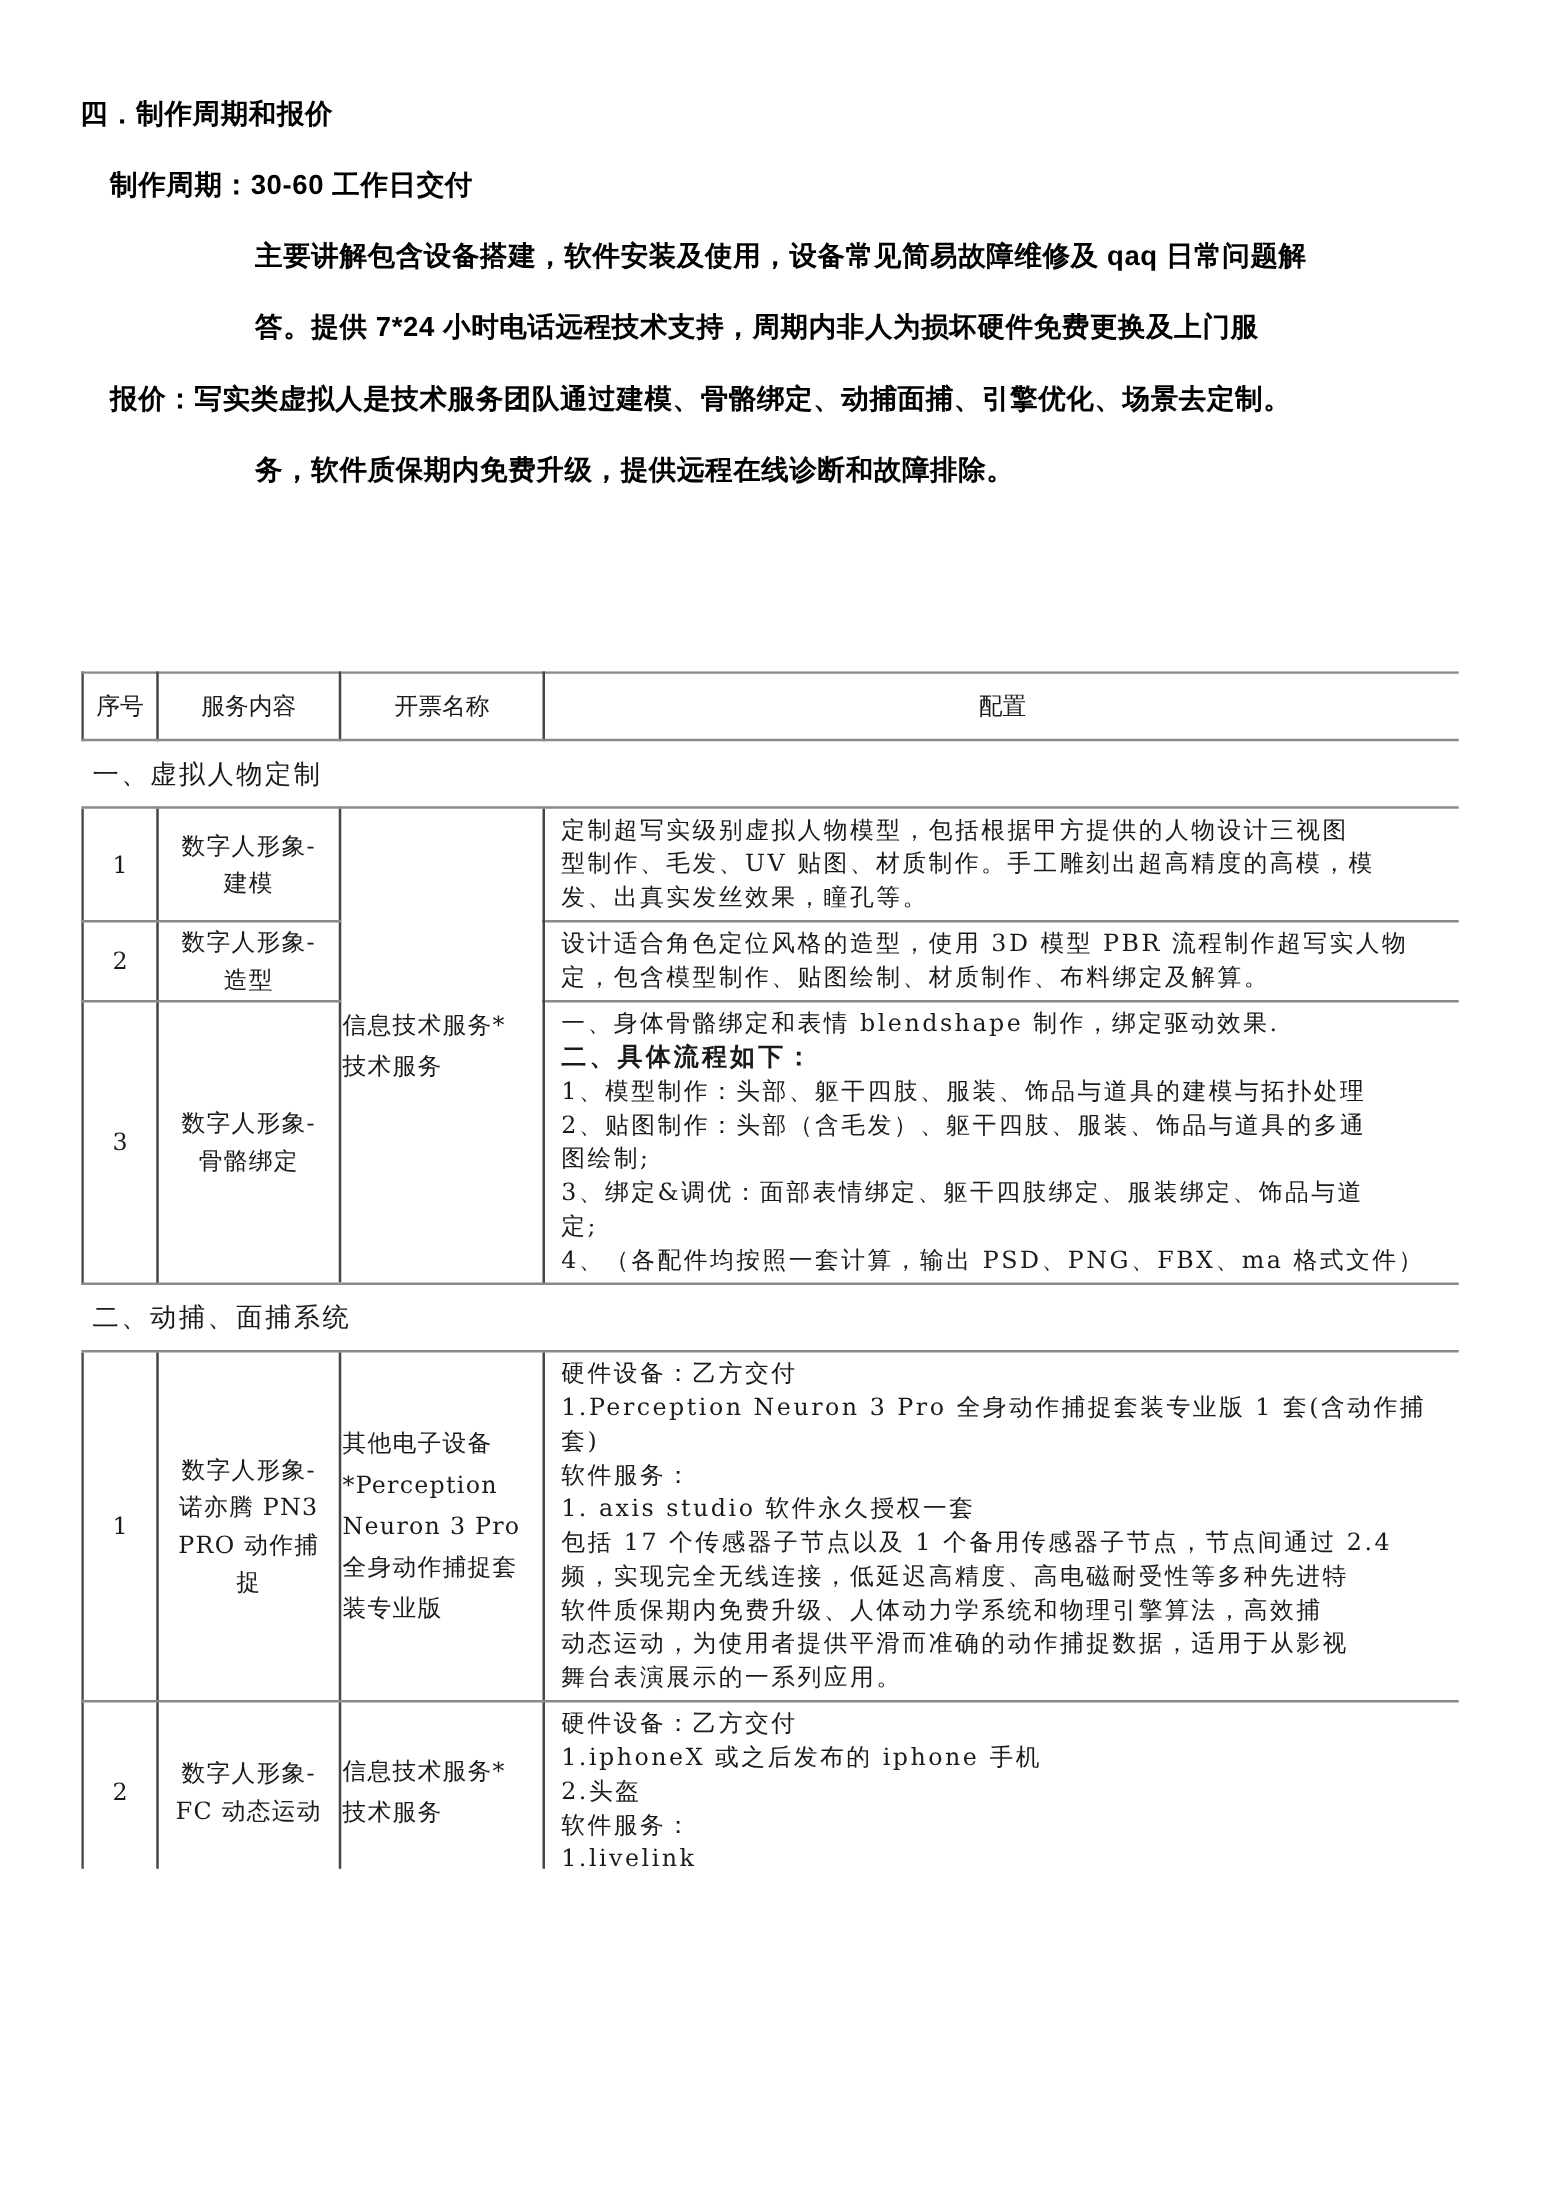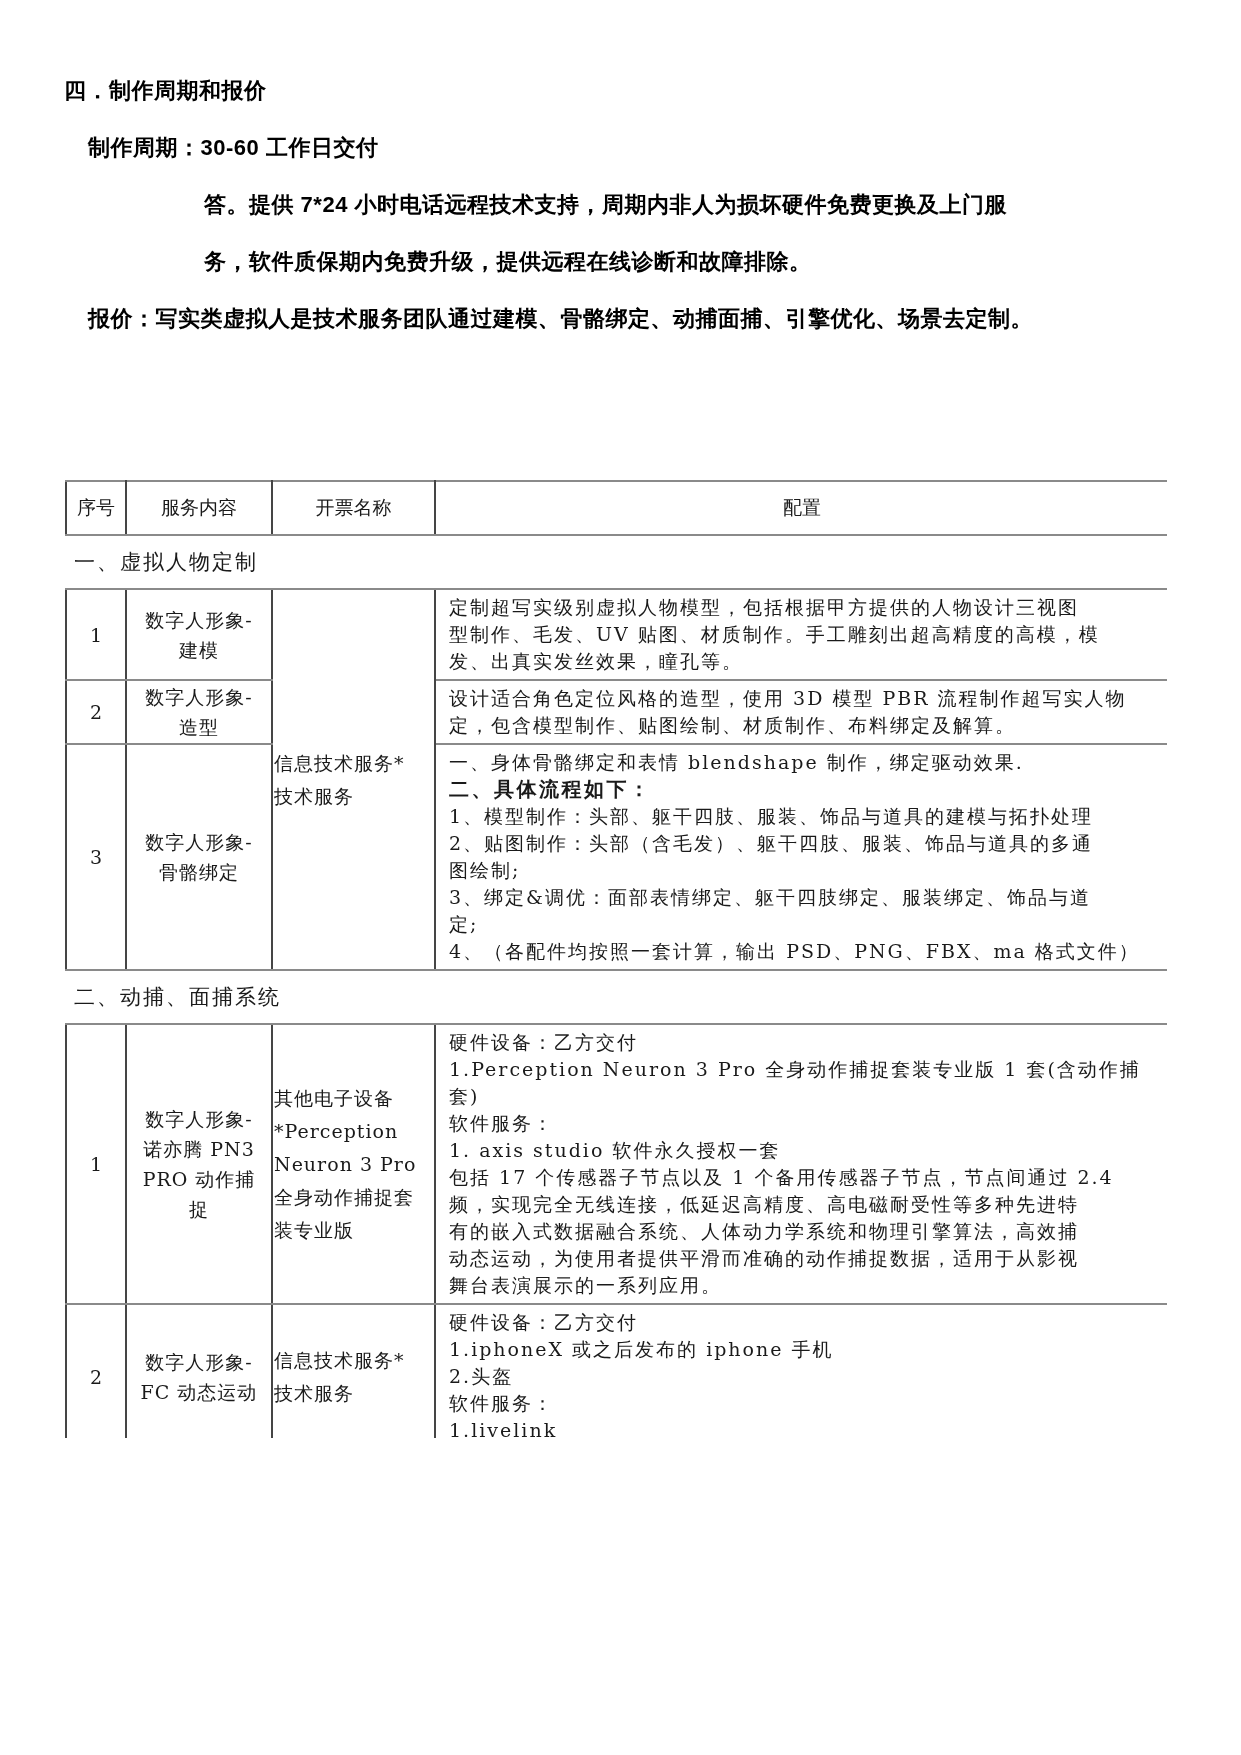--- a/index.html
+++ b/index.html
@@ -112,23 +112,24 @@
   }
 </style>
 </head>
 <body>
 
 <div class="page">
 
   <div class="header-block">
     <div class="h-line">四．制作周期和报价</div>
     <div class="h-line ind1">制作周期：30-60 工作日交付</div>
+    <div class="h-line ind2">主要讲解包含设备搭建，软件安装及使用，设备常见简易故障维修及 qaq 日常问题解</div>
     <div class="h-line ind2">答。提供 7*24 小时电话远程技术支持，周期内非人为损坏硬件免费更换及上门服</div>
+    <div class="h-line ind1">报价：写实类虚拟人是技术服务团队通过建模、骨骼绑定、动捕面捕、引擎优化、场景去定制。</div>
     <div class="h-line ind2">务，软件质保期内免费升级，提供远程在线诊断和故障排除。</div>
-    <div class="h-line ind1">报价：写实类虚拟人是技术服务团队通过建模、骨骼绑定、动捕面捕、引擎优化、场景去定制。</div>
   </div>
 
   <div class="table-clip">
     <table class="quote">
       <colgroup>
           <col class="c1">
           <col class="c2">
           <col class="c3">
           <col class="c4">
         </colgroup>
@@ -212,21 +213,21 @@
             <div>装专业版</div>
           </td>
           <td class="c-cfg">
             <div class="cfg-line">硬件设备：乙方交付</div>
             <div class="cfg-line">1.Perception Neuron 3 Pro 全身动作捕捉套装专业版 1 套(含动作捕</div>
             <div class="cfg-line">套)</div>
             <div class="cfg-line">软件服务：</div>
             <div class="cfg-line">1. axis studio 软件永久授权一套</div>
             <div class="cfg-line">包括 17 个传感器子节点以及 1 个备用传感器子节点，节点间通过 2.4</div>
             <div class="cfg-line">频，实现完全无线连接，低延迟高精度、高电磁耐受性等多种先进特</div>
-            <div class="cfg-line">有的嵌入式数据融合系统、人体动力学系统和物理引擎算法，高效捕</div>
+            <div class="cfg-line">软件质保期内免费升级、人体动力学系统和物理引擎算法，高效捕</div>
             <div class="cfg-line">动态运动，为使用者提供平滑而准确的动作捕捉数据，适用于从影视</div>
             <div class="cfg-line">舞台表演展示的一系列应用。</div>
           </td>
         </tr>
 
         <tr class="lastrow">
           <td class="c-no">2</td>
           <td class="c-svc">
             <div>数字人形象-</div>
             <div>FC 动态运动</div>

